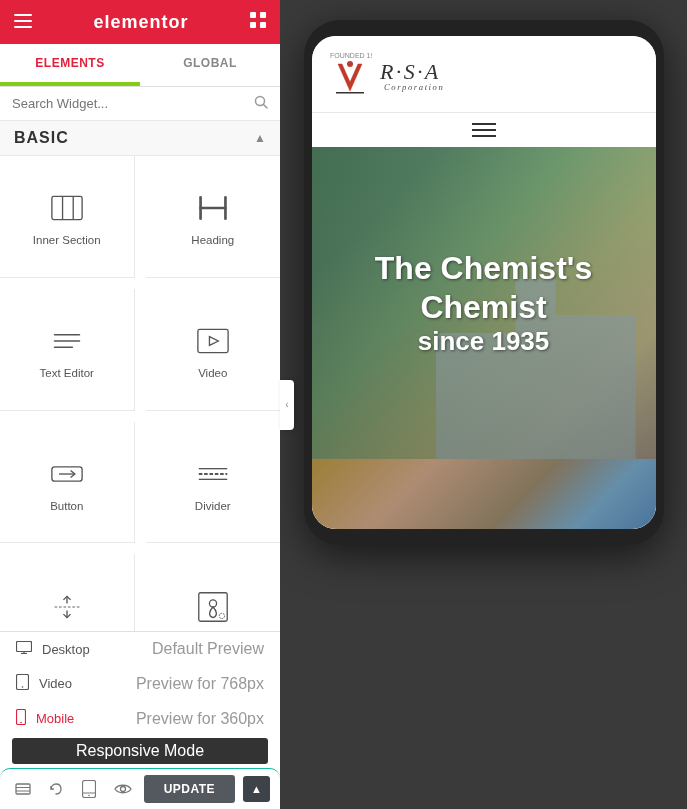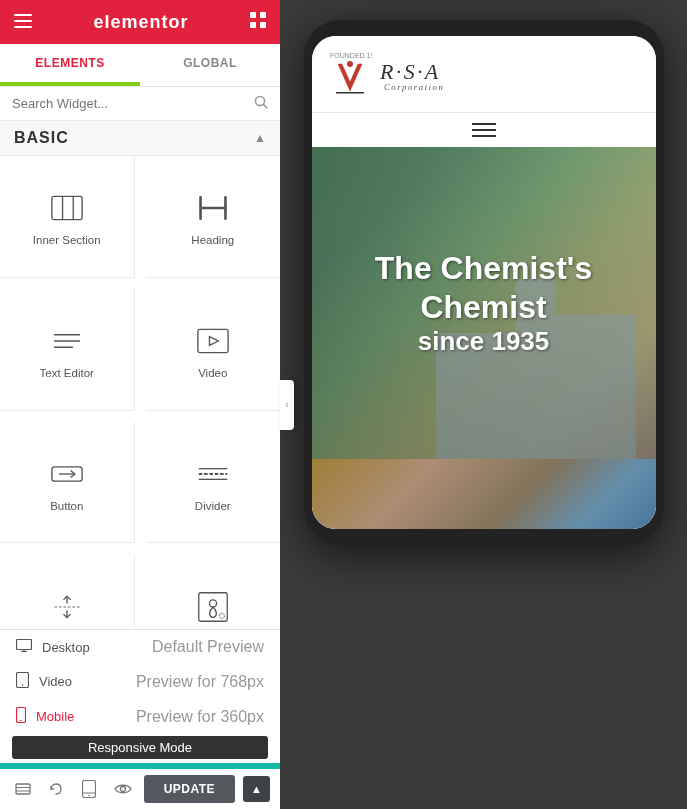--- a/index.html
+++ b/index.html
@@ -151,33 +151,34 @@
     }
     .device-option.active { color: #e2213d; }
     .device-option-icon { margin-right: 10px; font-size: 14px; }
     .device-option-label { font-weight: 500; flex: 1; }
     .device-option-desc { font-size: 16px; color: #999; }
 
     
     .responsive-tooltip {
       background: #333;
       color: #fff;
-      font-size: 13px;
+      font-size: 16px;
       padding: 4px 10px;
       border-radius: 3px;
       text-align: center;
       margin: 2px 12px 4px;
     }
 
     .action-bar {
       display: flex;
       align-items: center;
       padding: 6px 10px;
-      border-top: 6px solid #14b8a6;
+      border-top: 1px solid #14b8a6;
       gap: 8px;
+      border-radius: 10px;
     }
     .action-icon {
       color: #777;
       font-size: 16px;
       cursor: pointer;
       padding: 4px;
       width: 28px;
       height: 28px;
       display: flex;
       align-items: center;

